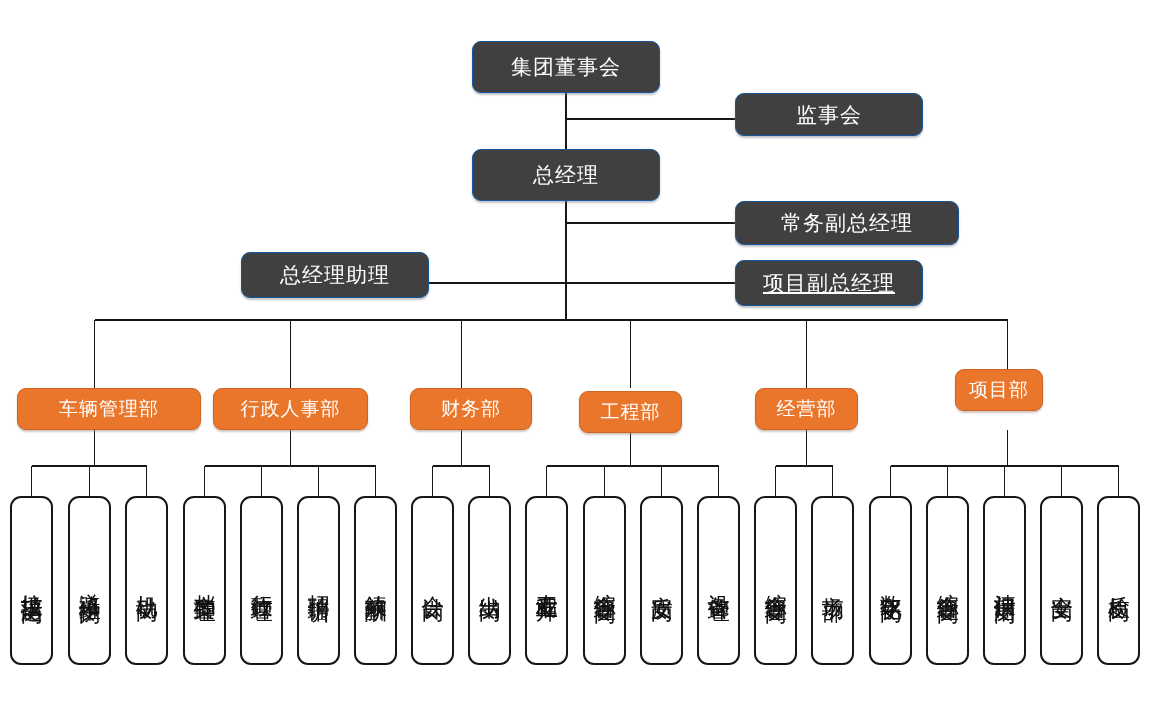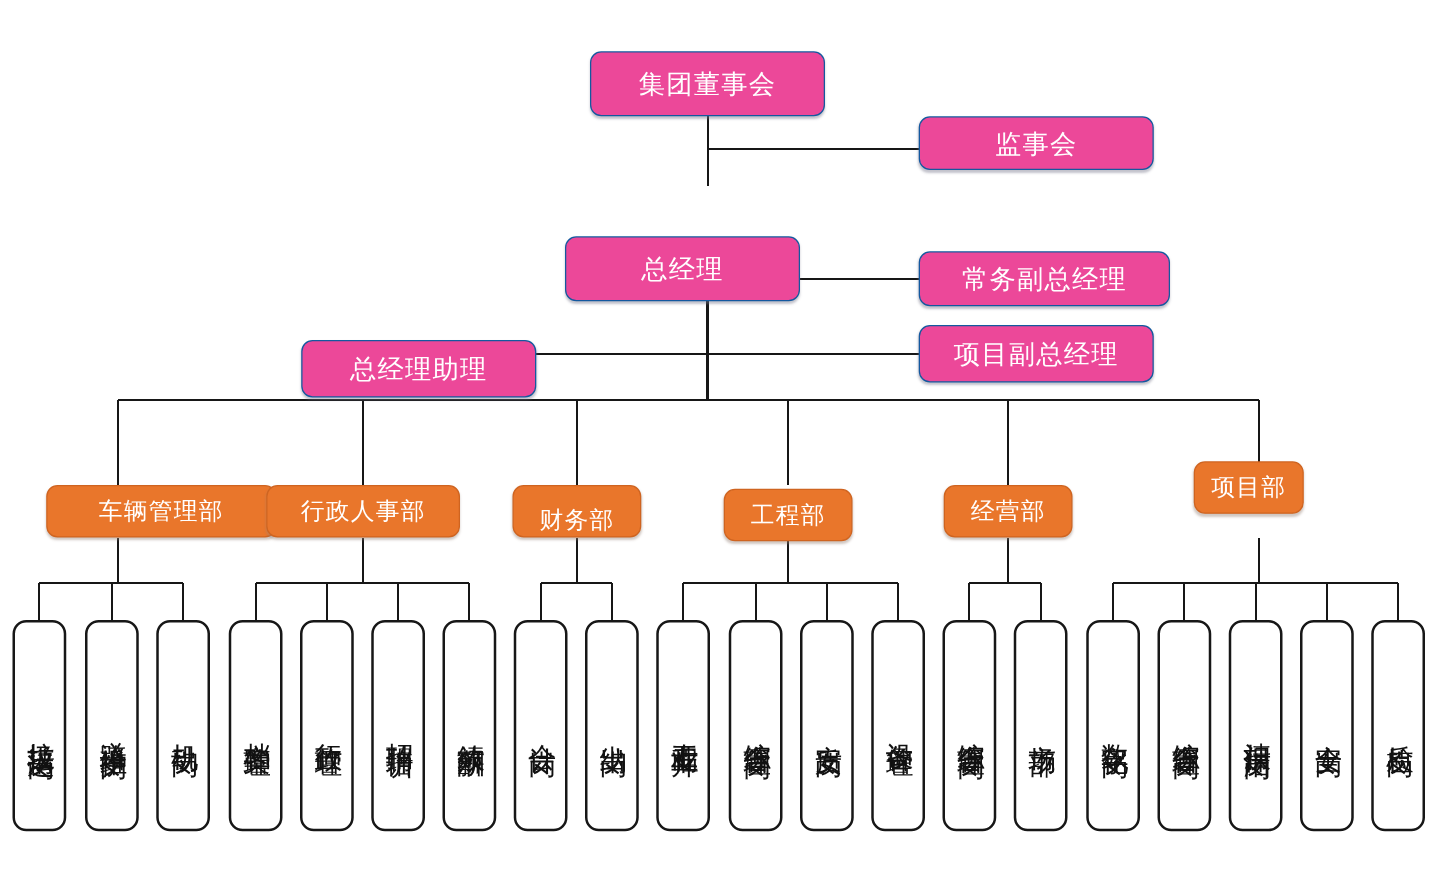--- a/index.html
+++ b/index.html
@@ -16,21 +16,21 @@
     box-sizing:border-box;
     display:flex;align-items:center;justify-content:center;
     text-align:center;
     border-radius:9px;
     color:#ffffff;
     letter-spacing:1px;
     white-space:nowrap;
     z-index:3;
   }
   .node.blue{
-    background:#ec4899;
+    background:#404040;
     border:1px solid #14599f;
     box-shadow:0 2px 2px rgba(120,120,140,0.45);
     font-size:21px;
   }
   .node.orange{
     background:#E9762B;
     border:1px solid #cf6420;
     box-shadow:0 2px 2px rgba(150,130,120,0.45);
     font-size:19px;
   }
@@ -108,39 +108,39 @@
       <line x1="1118.5" y1="466" x2="1118.5" y2="496" stroke="#171717" stroke-width="1.6" shape-rendering="crispEdges"></line>
     </svg>
 
   <div id="nodes-layer">
       <div class="node blue" style="left: 472px; top: 41px; width: 188px; height: 52px;">
         <span>集团董事会</span>
       </div>
       <div class="node blue" style="left: 735px; top: 93px; width: 188px; height: 43px;">
         <span>监事会</span>
       </div>
-      <div class="node blue" style="left: 452px; top: 149px; width: 188px; height: 52px; margin-top: 40px;">
+      <div class="node blue" style="left: 472px; top: 149px; width: 188px; height: 52px;">
         <span>总经理</span>
       </div>
-      <div class="node blue" style="left: 735px; top: 201px; width: 201px; height: 44px;">
+      <div class="node blue" style="left: 735px; top: 201px; width: 224px; height: 44px;">
         <span>常务副总经理</span>
       </div>
-      <div class="node blue" style="left: 241px; top: 272px; width: 188px; height: 46px;">
+      <div class="node blue" style="left: 241px; top: 252px; width: 188px; height: 46px;">
         <span>总经理助理</span>
       </div>
-      <div class="node blue" style="left: 735px; top: 260px; width: 188px; height: 46px;">
+      <div class="node blue" style="left: 735px; top: 260px; width: 188px; height: 46px; text-decoration: underline;">
         <span>项目副总经理</span>
       </div>
-      <div class="node orange" style="left: 17px; top: 388px; width: 184px; height: 42px; margin-left: 20px;">
+      <div class="node orange" style="left: 17px; top: 388px; width: 184px; height: 42px;">
         <span>车辆管理部</span>
       </div>
       <div class="node orange" style="left: 213px; top: 388px; width: 155px; height: 42px;">
         <span>行政人事部</span>
       </div>
-      <div class="node orange" style="left: 410px; top: 388px; width: 103px; height: 42px; align-items: flex-end;">
+      <div class="node orange" style="left: 410px; top: 388px; width: 122px; height: 42px;">
         <span>财务部</span>
       </div>
       <div class="node orange" style="left: 579px; top: 391px; width: 103px; height: 42px;">
         <span>工程部</span>
       </div>
       <div class="node orange" style="left: 755px; top: 388px; width: 103px; height: 42px;">
         <span>经营部</span>
       </div>
       <div class="node orange" style="left: 955px; top: 369px; width: 88px; height: 42px;">
         <span>项目部</span>

